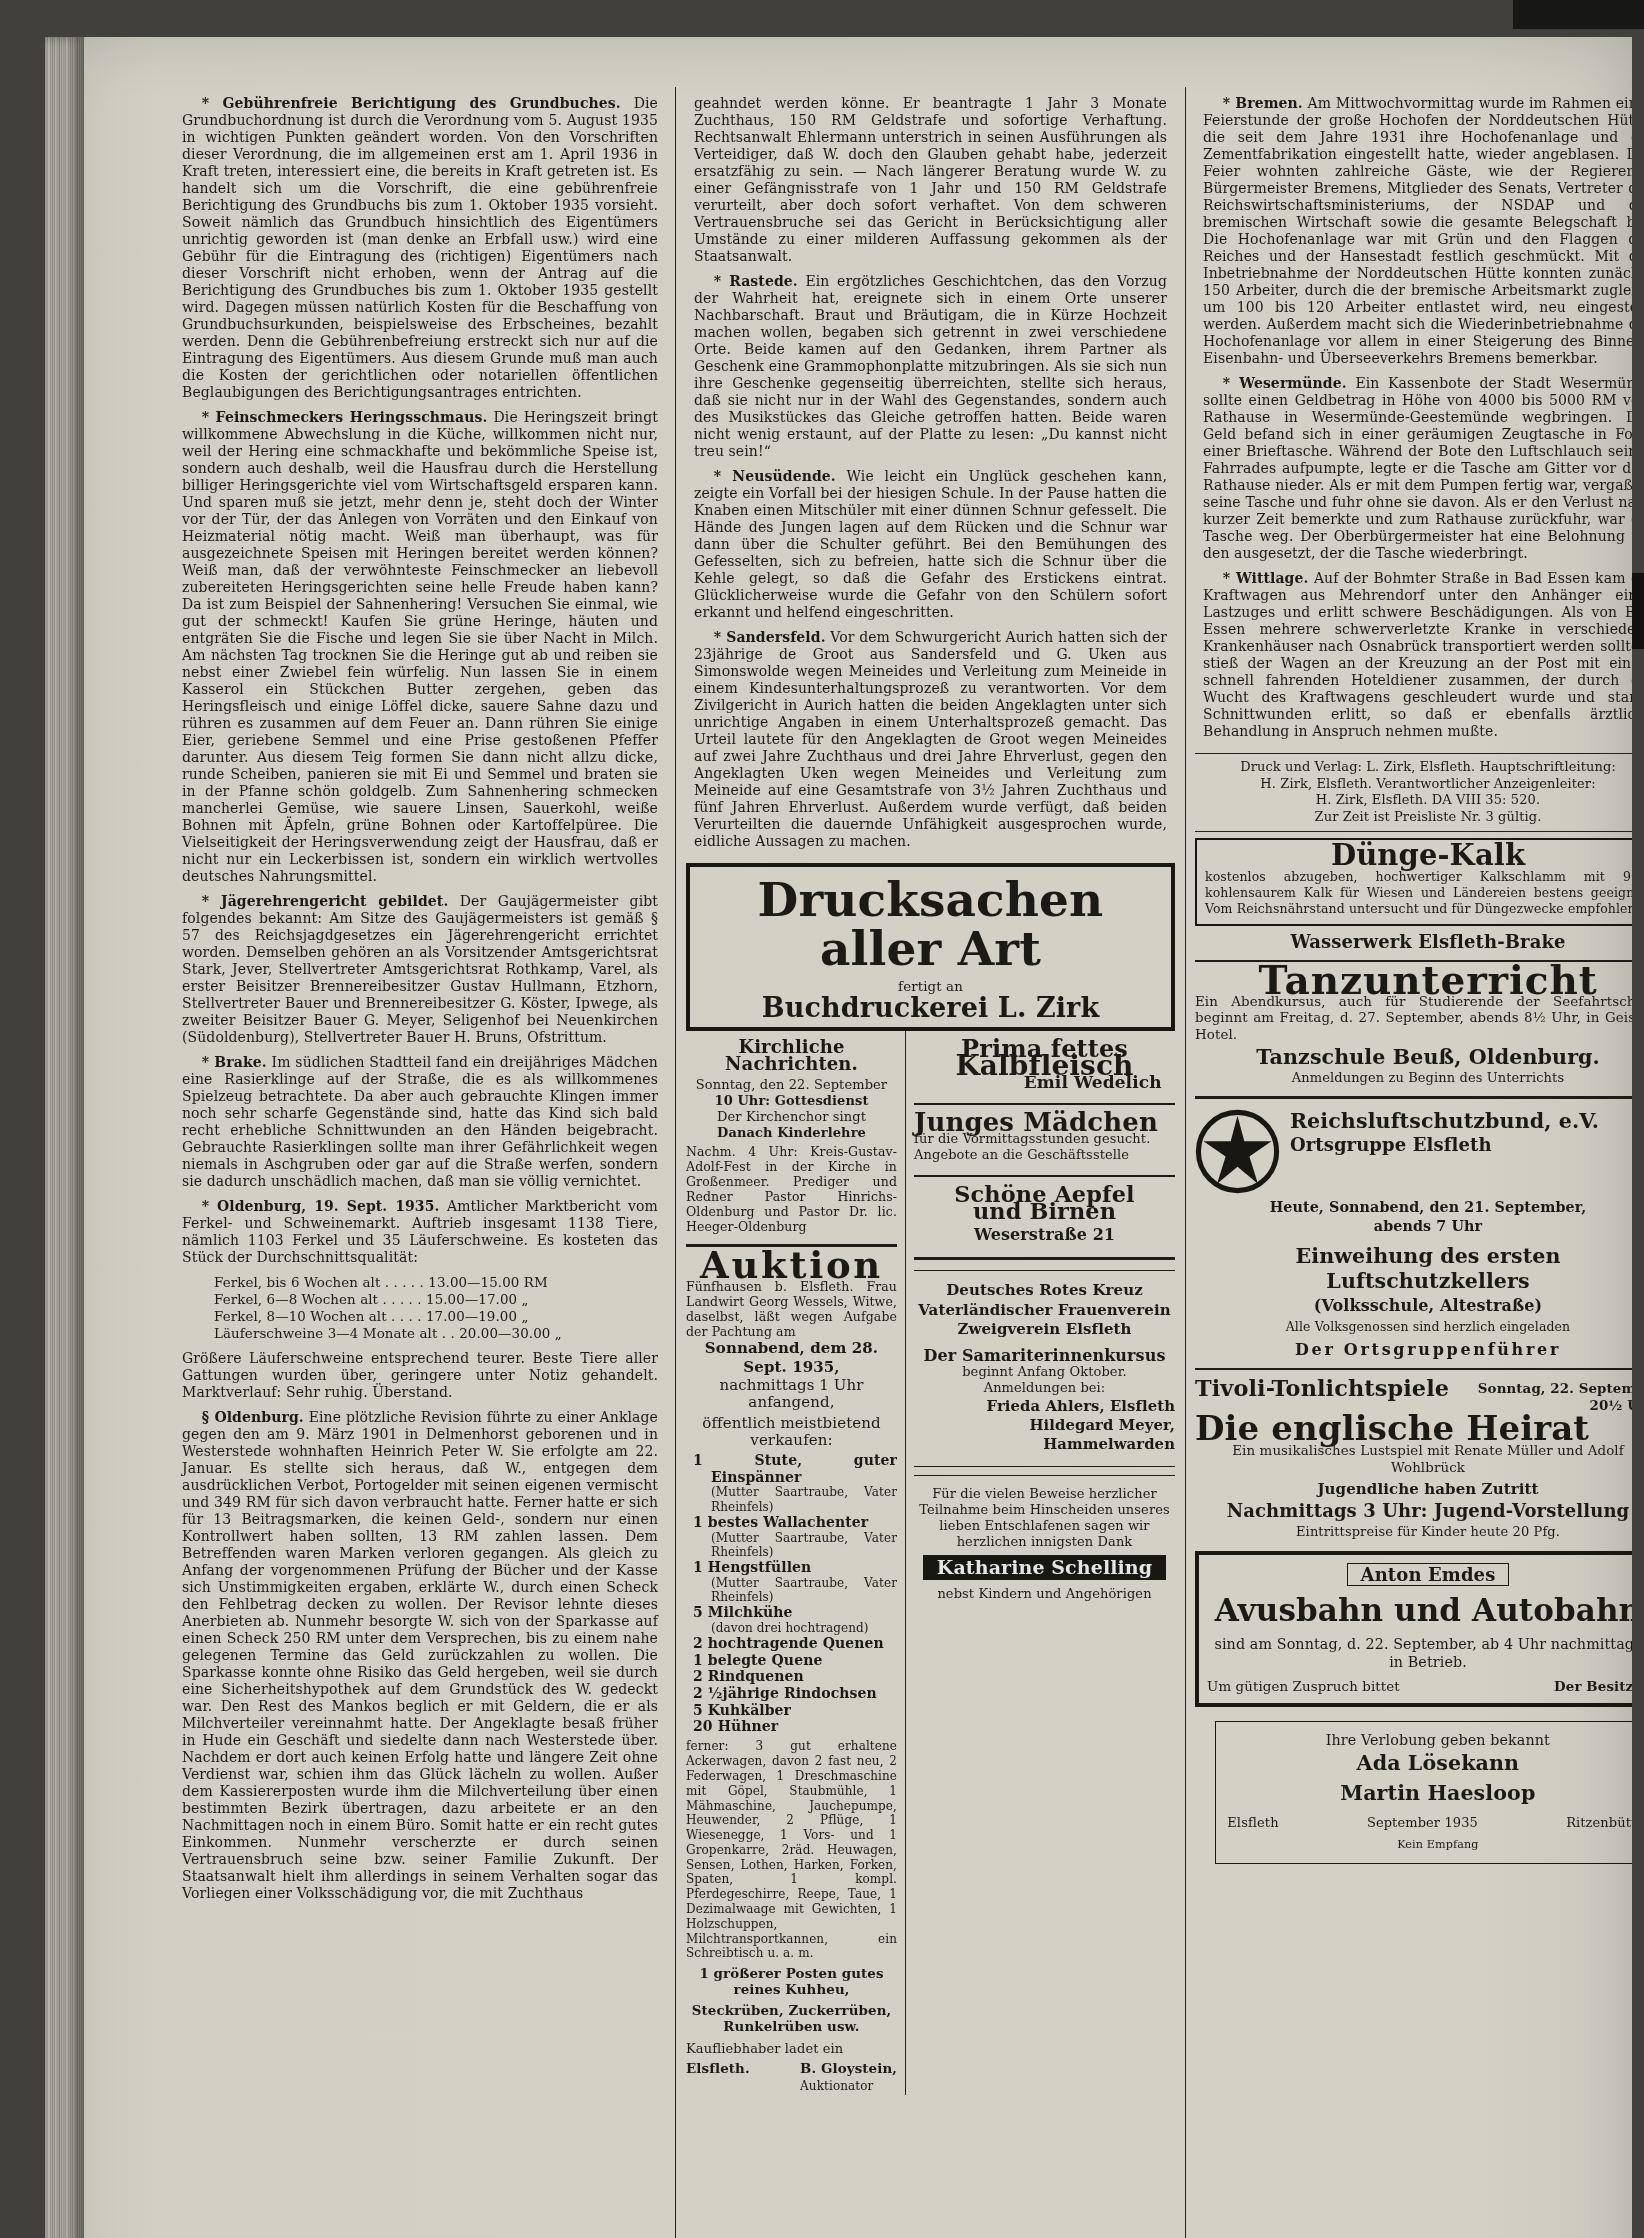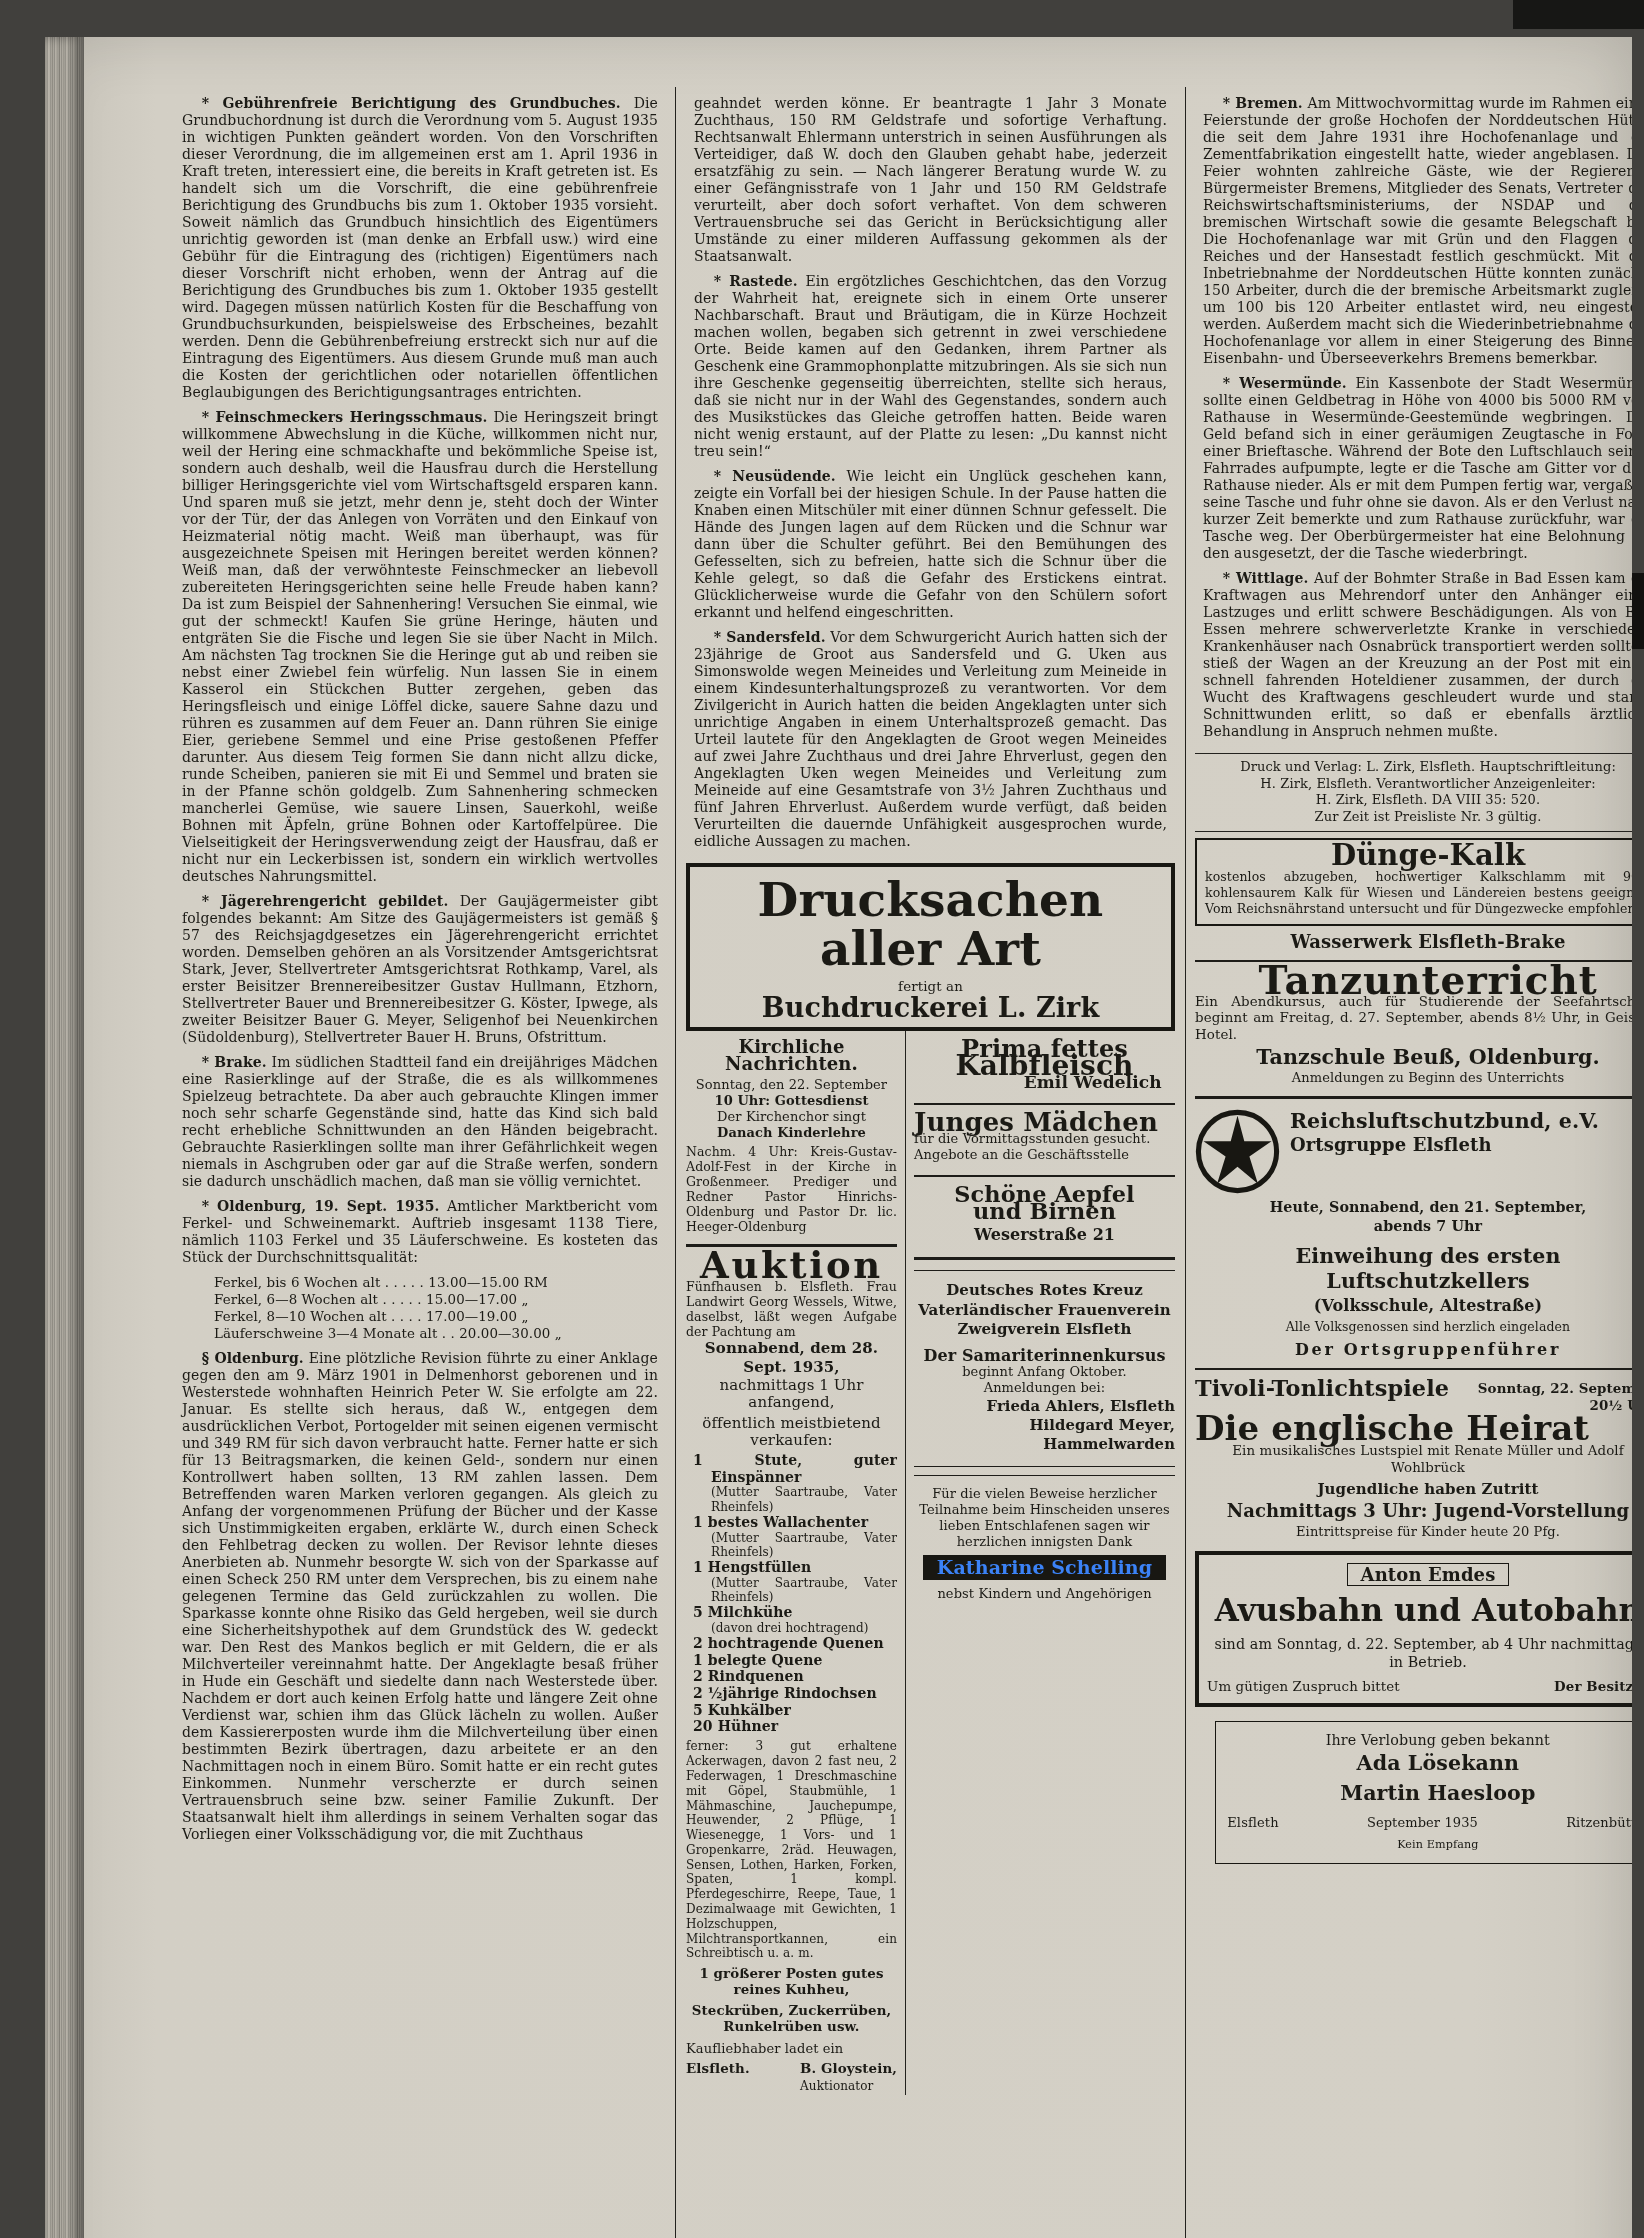--- a/index.html
+++ b/index.html
@@ -81,21 +81,21 @@
   .wb4 { font-size:22.4px; font-weight:700; text-align:left; }
   .wb5 { font-size:13.4px; letter-spacing:1.3px; text-align:center; }
   .drk-l { font-size:15px; font-weight:700; line-height:19.7px; }
   .sam-t { font-size:16px; font-weight:700; margin-top:7.2px; }
   .sam-l { font-size:13px; line-height:16px; }
   .sam-n { font-size:14.8px; font-weight:700; line-height:19px;text-align:right; }
   .gh1 { font-size:21.5px; font-weight:700; }
   .gh2 { font-size:13.4px; margin:2.7px 0; }
   .gh3 { font-size:23px; font-weight:700; }
   .dank-body { font-size:13px; line-height:16px; text-align:center; }
-  .dank-name { font-size:19px; font-weight:700; background:#181712; color:#3b82f6; padding:3.6px 0; margin:5.4px 9px; }
+  .dank-name { font-size:19px; font-weight:700; background:#181712; color:#e5e5e5; padding:3.6px 0; margin:5.4px 9px; }
   .dank-sub  { font-size:13px; }
 
   .duenge { border:2.7px solid #181712; padding:7.2px 8px; text-align:center; margin-top:4.5px; }
   .dg-title { font-size:29px; font-weight:700; margin-bottom:5.4px; }
   .dg-body  { font-size:12.5px; line-height:15.7px; text-align:justify; }
   .ww-line  { font-size:18px; font-weight:700; text-align:center; margin:7.2px 0; }
   .tz-title { font-size:39px; font-weight:700; text-align:center; letter-spacing:0.9px; }
   .tz-body  { font-size:13.4px; line-height:16.6px; text-align:justify; margin-top:4.5px; }
   .tz-school{ font-size:20.6px; font-weight:700; text-align:center; margin-top:5.4px; }
   .tz-note  { font-size:13px; text-align:center; margin-top:3.6px; }
@@ -137,20 +137,21 @@
     <div class="col col1 news">
       <p class="article"><span class="lead">* Gebührenfreie Berichtigung des Grundbuches.</span> <span>Die Grundbuchordnung ist durch die Verordnung vom 5. August 1935 in wichtigen Punkten geändert worden. Von den Vorschriften dieser Verordnung, die im allgemeinen erst am 1. April 1936 in Kraft treten, interessiert eine, die bereits in Kraft getreten ist. Es handelt sich um die Vorschrift, die eine gebührenfreie Berichtigung des Grundbuchs bis zum 1. Oktober 1935 vorsieht. Soweit nämlich das Grundbuch hinsichtlich des Eigentümers unrichtig geworden ist (man denke an Erbfall usw.) wird eine Gebühr für die Eintragung des (richtigen) Eigentümers nach dieser Vorschrift nicht erhoben, wenn der Antrag auf die Berichtigung des Grundbuches bis zum 1. Oktober 1935 gestellt wird. Dagegen müssen natürlich Kosten für die Beschaffung von Grundbuchsurkunden, beispielsweise des Erbscheines, bezahlt werden. Denn die Gebührenbefreiung erstreckt sich nur auf die Eintragung des Eigentümers. Aus diesem Grunde muß man auch die Kosten der gerichtlichen oder notariellen öffentlichen Beglaubigungen des Berichtigungsantrages entrichten.</span></p>
       <p class="article"><span class="lead">* Feinschmeckers Heringsschmaus.</span> <span>Die Heringszeit bringt willkommene Abwechslung in die Küche, willkommen nicht nur, weil der Hering eine schmackhafte und bekömmliche Speise ist, sondern auch deshalb, weil die Hausfrau durch die Herstellung billiger Heringsgerichte viel vom Wirtschaftsgeld ersparen kann. Und sparen muß sie jetzt, mehr denn je, steht doch der Winter vor der Tür, der das Anlegen von Vorräten und den Einkauf von Heizmaterial nötig macht. Weiß man überhaupt, was für ausgezeichnete Speisen mit Heringen bereitet werden können? Weiß man, daß der verwöhnteste Feinschmecker an liebevoll zubereiteten Heringsgerichten seine helle Freude haben kann? Da ist zum Beispiel der Sahnenhering! Versuchen Sie einmal, wie gut der schmeckt! Kaufen Sie grüne Heringe, häuten und entgräten Sie die Fische und legen Sie sie über Nacht in Milch. Am nächsten Tag trocknen Sie die Heringe gut ab und reiben sie nebst einer Zwiebel fein würfelig. Nun lassen Sie in einem Kasserol ein Stückchen Butter zergehen, geben das Heringsfleisch und einige Löffel dicke, sauere Sahne dazu und rühren es zusammen auf dem Feuer an. Dann rühren Sie einige Eier, geriebene Semmel und eine Prise gestoßenen Pfeffer darunter. Aus diesem Teig formen Sie dann nicht allzu dicke, runde Scheiben, panieren sie mit Ei und Semmel und braten sie in der Pfanne schön goldgelb. Zum Sahnenhering schmecken mancherlei Gemüse, wie sauere Linsen, Sauerkohl, weiße Bohnen mit Äpfeln, grüne Bohnen oder Kartoffelpüree. Die Vielseitigkeit der Heringsverwendung zeigt der Hausfrau, daß er nicht nur ein Leckerbissen ist, sondern ein wirklich wertvolles deutsches Nahrungsmittel.</span></p>
       <p class="article"><span class="lead">* Jägerehrengericht gebildet.</span> <span>Der Gaujägermeister gibt folgendes bekannt: Am Sitze des Gaujägermeisters ist gemäß § 57 des Reichsjagdgesetzes ein Jägerehrengericht errichtet worden. Demselben gehören an als Vorsitzender Amtsgerichtsrat Stark, Jever, Stellvertreter Amtsgerichtsrat Rothkamp, Varel, als erster Beisitzer Brennereibesitzer Gustav Hullmann, Etzhorn, Stellvertreter Bauer und Brennereibesitzer G. Köster, Ipwege, als zweiter Beisitzer Bauer G. Meyer, Seligenhof bei Neuenkirchen (Südoldenburg), Stellvertreter Bauer H. Bruns, Ofstrittum.</span></p>
       <p class="article"><span class="lead">* Brake.</span> <span>Im südlichen Stadtteil fand ein dreijähriges Mädchen eine Rasierklinge auf der Straße, die es als willkommenes Spielzeug betrachtete. Da aber auch gebrauchte Klingen immer noch sehr scharfe Gegenstände sind, hatte das Kind sich bald recht erhebliche Schnittwunden an den Händen beigebracht. Gebrauchte Rasierklingen sollte man ihrer Gefährlichkeit wegen niemals in Aschgruben oder gar auf die Straße werfen, sondern sie dadurch unschädlich machen, daß man sie völlig vernichtet.</span></p>
       <p class="article"><span class="lead">* Oldenburg, 19. Sept. 1935.</span> <span>Amtlicher Marktbericht vom Ferkel- und Schweinemarkt. Auftrieb insgesamt 1138 Tiere, nämlich 1103 Ferkel und 35 Läuferschweine. Es kosteten das Stück der Durchschnittsqualität:</span></p>
       <div class="price-line">Ferkel, bis 6 Wochen alt . . . . .  13.00—15.00 RM</div>
       <div class="price-line">Ferkel, 6—8 Wochen alt . . . . .  15.00—17.00 „</div>
       <div class="price-line">Ferkel, 8—10 Wochen alt . . . .  17.00—19.00 „</div>
       <div class="price-line">Läuferschweine 3—4 Monate alt . .  20.00—30.00 „</div>
+      <p class="article cont">Größere Läuferschweine entsprechend teurer. Beste Tiere aller Gattungen wurden über, geringere unter Notiz gehandelt. Marktverlauf: Sehr ruhig. Überstand.</p>
       <p class="article"><span class="lead">§ Oldenburg.</span> <span>Eine plötzliche Revision führte zu einer Anklage gegen den am 9. März 1901 in Delmenhorst geborenen und in Westerstede wohnhaften Heinrich Peter W. Sie erfolgte am 22. Januar. Es stellte sich heraus, daß W., entgegen dem ausdrücklichen Verbot, Portogelder mit seinen eigenen vermischt und 349 RM für sich davon verbraucht hatte. Ferner hatte er sich für 13 Beitragsmarken, die keinen Geld-, sondern nur einen Kontrollwert haben sollten, 13 RM zahlen lassen. Dem Betreffenden waren Marken verloren gegangen. Als gleich zu Anfang der vorgenommenen Prüfung der Bücher und der Kasse sich Unstimmigkeiten ergaben, erklärte W., durch einen Scheck den Fehlbetrag decken zu wollen. Der Revisor lehnte dieses Anerbieten ab. Nunmehr besorgte W. sich von der Sparkasse auf einen Scheck 250 RM unter dem Versprechen, bis zu einem nahe gelegenen Termine das Geld zurückzahlen zu wollen. Die Sparkasse konnte ohne Risiko das Geld hergeben, weil sie durch eine Sicherheitshypothek auf dem Grundstück des W. gedeckt war. Den Rest des Mankos beglich er mit Geldern, die er als Milchverteiler vereinnahmt hatte. Der Angeklagte besaß früher in Hude ein Geschäft und siedelte dann nach Westerstede über. Nachdem er dort auch keinen Erfolg hatte und längere Zeit ohne Verdienst war, schien ihm das Glück lächeln zu wollen. Außer dem Kassiererposten wurde ihm die Milchverteilung über einen bestimmten Bezirk übertragen, dazu arbeitete er an den Nachmittagen noch in einem Büro. Somit hatte er ein recht gutes Einkommen. Nunmehr verscherzte er durch seinen Vertrauensbruch seine bzw. seiner Familie Zukunft. Der Staatsanwalt hielt ihm allerdings in seinem Verhalten sogar das Vorliegen einer Volksschädigung vor, die mit Zuchthaus</span></p>
     </div>
 
     <div class="vrule v1"></div>
 
     <div class="col col2 news">
       <p class="article cont">geahndet werden könne. Er beantragte 1 Jahr 3 Monate Zuchthaus, 150 RM Geldstrafe und sofortige Verhaftung. Rechtsanwalt Ehlermann unterstrich in seinen Ausführungen als Verteidiger, daß W. doch den Glauben gehabt habe, jederzeit ersatzfähig zu sein. — Nach längerer Beratung wurde W. zu einer Gefängnisstrafe von 1 Jahr und 150 RM Geldstrafe verurteilt, aber doch sofort verhaftet. Von dem schweren Vertrauensbruche sei das Gericht in Berücksichtigung aller Umstände zu einer milderen Auffassung gekommen als der Staatsanwalt.</p>
       <p class="article"><span class="lead">* Rastede.</span> <span>Ein ergötzliches Geschichtchen, das den Vorzug der Wahrheit hat, ereignete sich in einem Orte unserer Nachbarschaft. Braut und Bräutigam, die in Kürze Hochzeit machen wollen, begaben sich getrennt in zwei verschiedene Orte. Beide kamen auf den Gedanken, ihrem Partner als Geschenk eine Grammophonplatte mitzubringen. Als sie sich nun ihre Geschenke gegenseitig überreichten, stellte sich heraus, daß sie nicht nur in der Wahl des Gegenstandes, sondern auch des Musikstückes das Gleiche getroffen hatten. Beide waren nicht wenig erstaunt, auf der Platte zu lesen: „Du kannst nicht treu sein!“</span></p>
       <p class="article"><span class="lead">* Neusüdende.</span> <span>Wie leicht ein Unglück geschehen kann, zeigte ein Vorfall bei der hiesigen Schule. In der Pause hatten die Knaben einen Mitschüler mit einer dünnen Schnur gefesselt. Die Hände des Jungen lagen auf dem Rücken und die Schnur war dann über die Schulter geführt. Bei den Bemühungen des Gefesselten, sich zu befreien, hatte sich die Schnur über die Kehle gelegt, so daß die Gefahr des Erstickens eintrat. Glücklicherweise wurde die Gefahr von den Schülern sofort erkannt und helfend eingeschritten.</span></p>
       <p class="article"><span class="lead">* Sandersfeld.</span> <span>Vor dem Schwurgericht Aurich hatten sich der 23jährige de Groot aus Sandersfeld und G. Uken aus Simonswolde wegen Meineides und Verleitung zum Meineide in einem Kindesunterhaltungsprozeß zu verantworten. Vor dem Zivilgericht in Aurich hatten die beiden Angeklagten unter sich unrichtige Angaben in einem Unterhaltsprozeß gemacht. Das Urteil lautete für den Angeklagten de Groot wegen Meineides auf zwei Jahre Zuchthaus und drei Jahre Ehrverlust, gegen den Angeklagten Uken wegen Meineides und Verleitung zum Meineide auf eine Gesamtstrafe von 3½ Jahren Zuchthaus und fünf Jahren Ehrverlust. Außerdem wurde verfügt, daß beiden Verurteilten die dauernde Unfähigkeit ausgesprochen wurde, eidliche Aussagen zu machen.</span></p>

